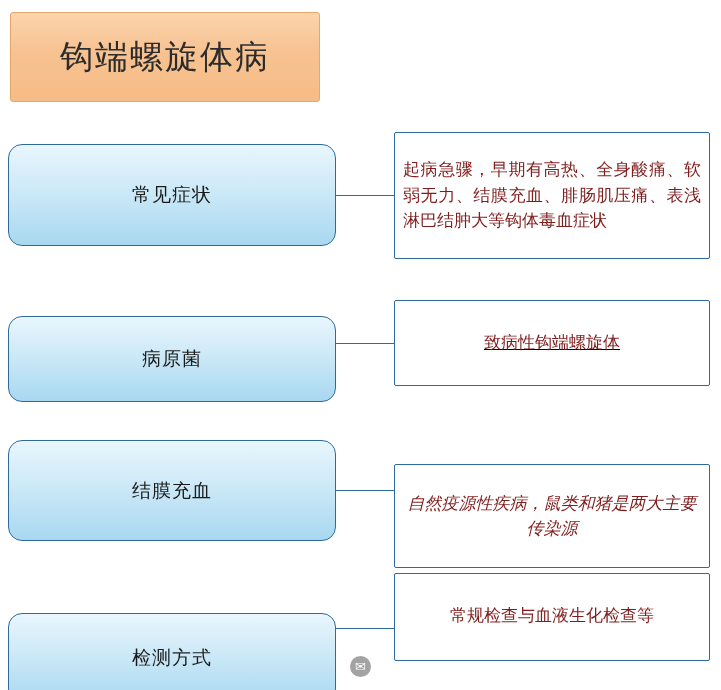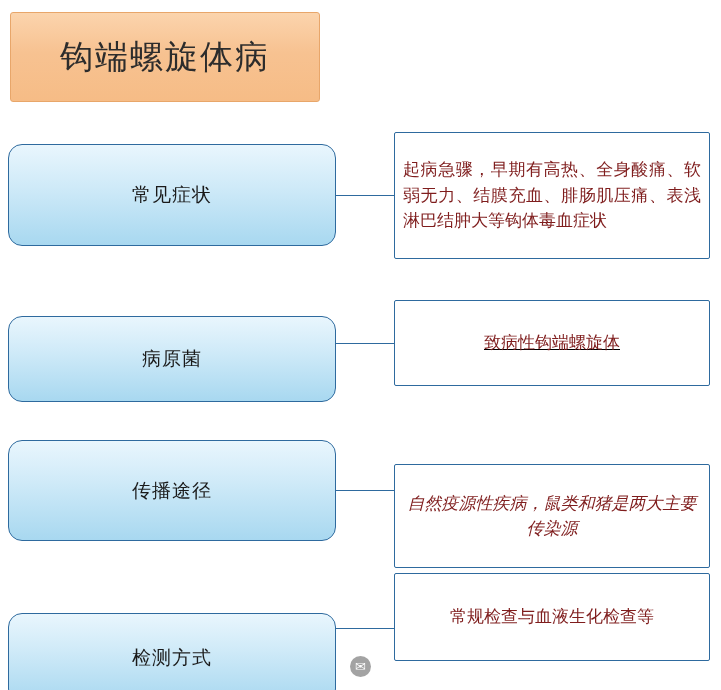--- a/index.html
+++ b/index.html
@@ -144,32 +144,32 @@
 
   <div class="left-box" style="top:316px; height:86px;">
     <span class="left-label">病原菌</span>
   </div>
   <div class="connector" style="left:336px; top:343px; width:58px;"></div>
   <div class="right-box" style="top:300px; height:86px;text-decoration:underline;">
     <span class="right-text">致病性钩端螺旋体</span>
   </div>
 
   <div class="left-box" style="top:440px; height:101px;">
-    <span class="left-label">传播途径</span>
+    <span class="left-label">结膜充血</span>
   </div>
   <div class="connector" style="left:336px; top:490px; width:58px;"></div>
   <div class="right-box" style="top:464px; height:104px;font-style:italic;">
     <span class="right-text">自然疫源性疾病，鼠类和猪是两大主要传染源</span>
   </div>
 
   <div class="left-box" style="top:613px; height:90px;justify-content:center;">
     <span class="left-label">检测方式</span>
   </div>
   <div class="connector" style="left:336px; top:628px; width:58px;"></div>
-  <div class="right-box" style="top:573px; height:88px;">
+  <div class="right-box" style="top:573px; height:88px;font-family:Liberation Mono, monospace;">
     <span class="right-text">常规检查与血液生化检查等</span>
   </div>
 
   <div class="watermark">
     <span class="wechat-badge">✉</span>
   </div>
 
 </div>
 
 </body></html>

